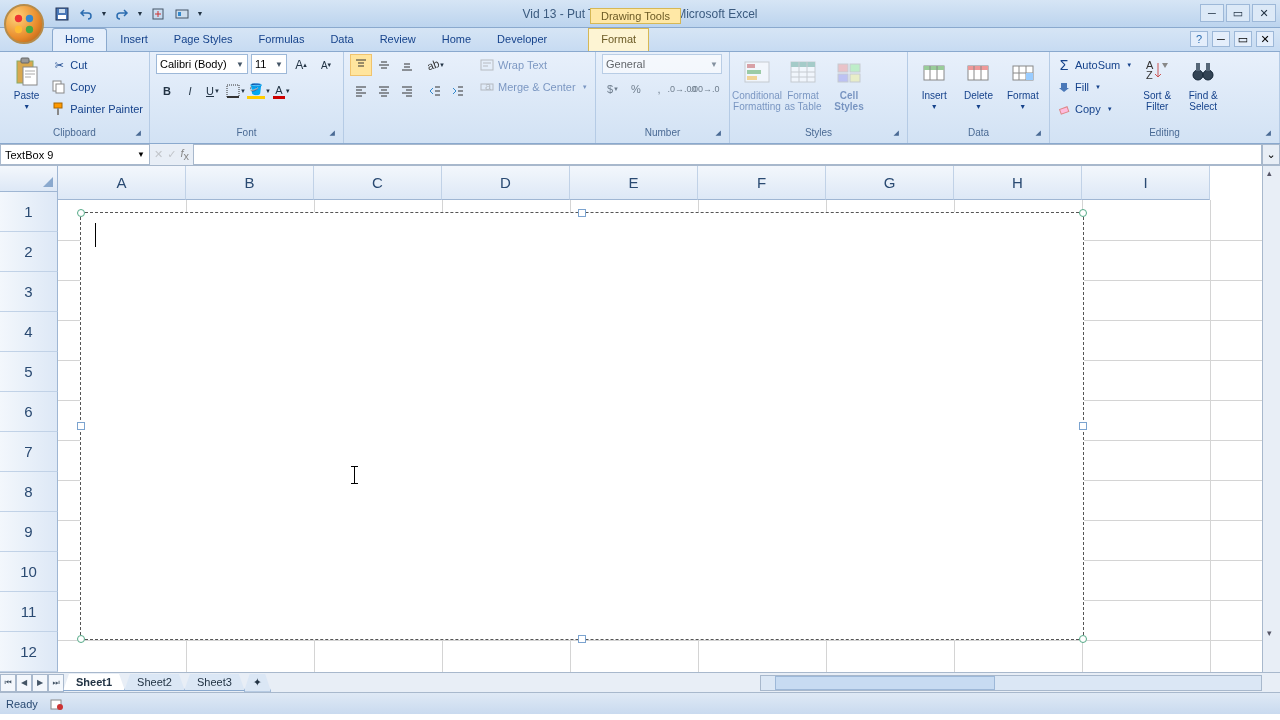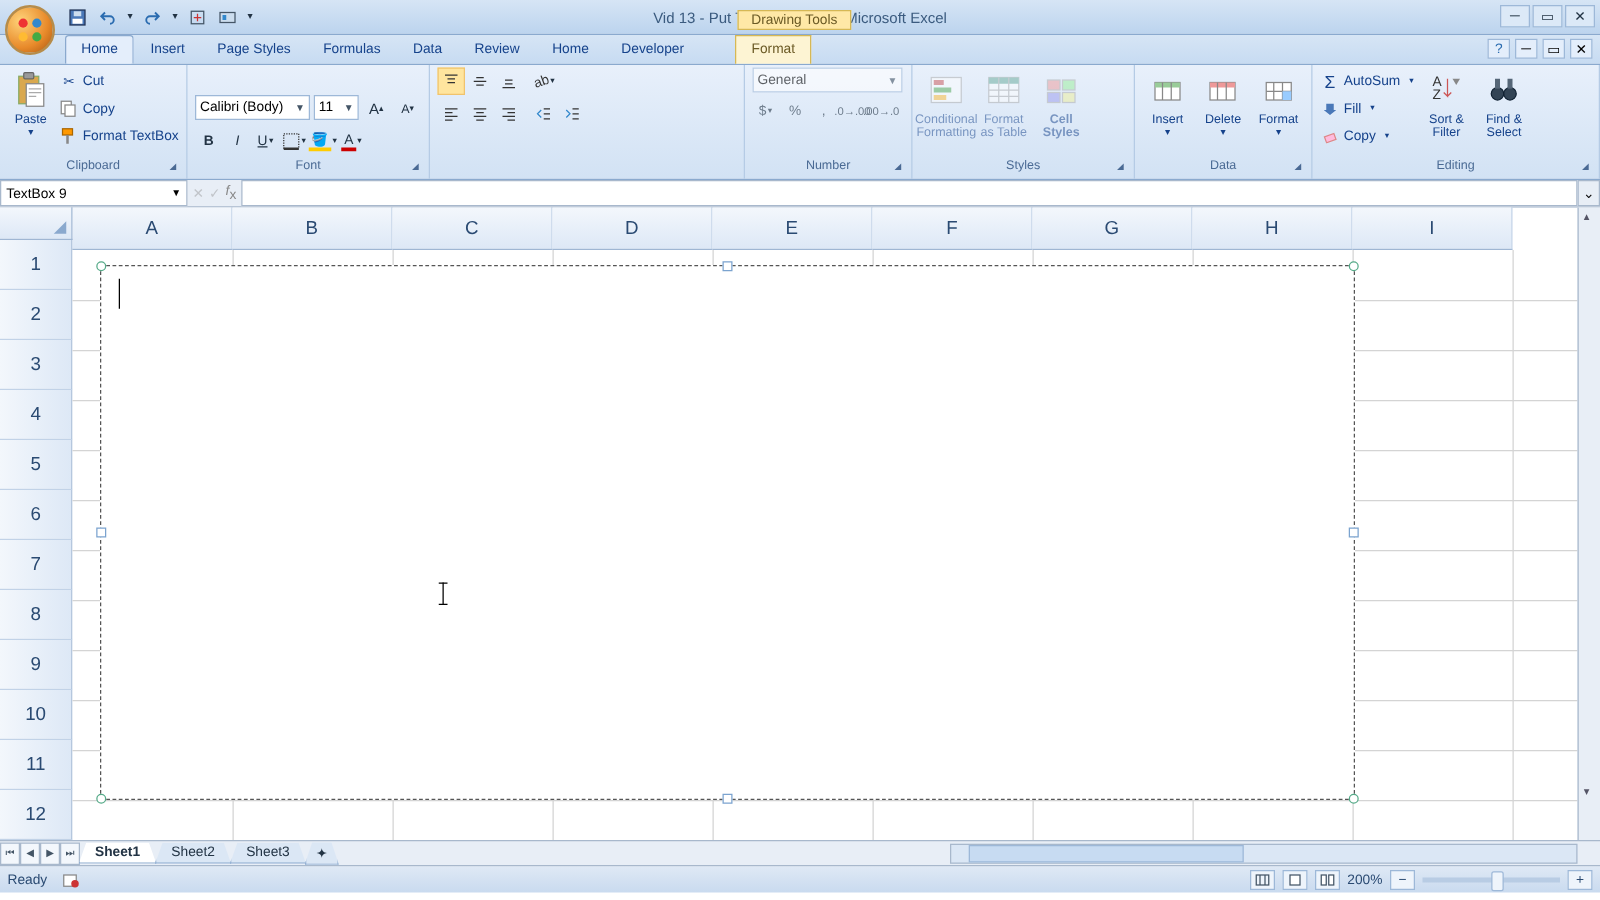--- a/index.html
+++ b/index.html
@@ -200,29 +200,29 @@
             </div>
             <span>Copy</span>
           </div>
         <div class="smallrow">
             <div class="ico">
               <svg width="14" height="14" viewBox="0 0 14 14">
                 <rect x="2" y="1" width="8" height="5" fill="#f90" stroke="#a60"></rect>
                 <rect x="5" y="6" width="2" height="7" fill="#888"></rect>
               </svg>
             </div>
-            <span>Format TextBox</span>
+            <span>Painter Painter</span>
           </div>
       </div>
     </div>
     <div class="group-label">Clipboard</div>
   </div>
 
   <div class="group" style="width:194px;">
-    <div class="group-body" style="flex-direction:column; gap:4px; width:100%;margin-top:22px;">
+    <div class="group-body" style="flex-direction:column; gap:4px; width:100%;">
       <div style="display:flex; gap:3px;">
         <div class="sel" style="width:92px;">
             <span>Calibri (Body)</span>
             <span class="dd">▼</span>
           </div>
         <div class="sel" style="width:36px;">
             <span>11</span>
             <span class="dd">▼</span>
           </div>
         <div class="sq" style="font-size:12px;">A<span style="font-size:7px;">▴</span></div>
@@ -328,20 +328,41 @@
             </div>
           <div class="sq">
               <svg width="14" height="14">
                 <path d="M2 4L5 7L2 10" fill="none" stroke="#38c"></path>
                 <line x1="7" y1="3" x2="12" y2="3" stroke="#333"></line>
                 <line x1="7" y1="7" x2="12" y2="7" stroke="#333"></line>
                 <line x1="7" y1="11" x2="12" y2="11" stroke="#333"></line>
               </svg>
             </div>
         </div>
+      </div>
+      <div class="vlist" style="margin-left:6px;">
+        <div class="smallrow" style="opacity:.5;">
+            <div class="ico">
+              <svg width="14" height="14">
+                <rect x="1" y="2" width="12" height="10" fill="none" stroke="#888"></rect>
+                <path d="M3 5h8M3 8h5" stroke="#888"></path>
+              </svg>
+            </div>
+            <span>Wrap Text</span>
+          </div>
+        <div class="smallrow" style="opacity:.5;">
+            <div class="ico">
+              <svg width="14" height="14">
+                <rect x="1" y="4" width="12" height="6" fill="none" stroke="#888"></rect>
+                <text x="5" y="10" font-size="8" fill="#888">a</text>
+              </svg>
+            </div>
+            <span>Merge &amp; Center</span>
+            <span style="font-size:6px;margin-left:3px;">▼</span>
+          </div>
       </div>
     </div>
   </div>
 
   <div class="group" style="width:134px;">
     <div class="group-body" style="flex-direction:column;gap:4px;">
       <div class="sel" style="width:120px;opacity:.6;">
           <span>General</span>
           <span class="dd">▼</span>
         </div>
@@ -597,37 +618,13 @@
 </div>
 
 <div class="status">
   <span>Ready</span>
   <span style="margin-left:12px;">
       <svg width="14" height="14">
         <rect x="1" y="3" width="10" height="9" fill="#fff" stroke="#888"></rect>
         <circle cx="10" cy="10" r="3" fill="#c33"></circle>
       </svg>
     </span>
-  <div class="right">
-    <div class="viewbtn">
-        <svg width="12" height="10">
-          <rect x="1" y="1" width="10" height="8" fill="none" stroke="#456"></rect>
-          <line x1="4" y1="1" x2="4" y2="9" stroke="#456"></line>
-          <line x1="8" y1="1" x2="8" y2="9" stroke="#456"></line>
-        </svg>
-      </div>
-    <div class="viewbtn">
-        <svg width="12" height="10">
-          <rect x="2" y="1" width="8" height="8" fill="#fff" stroke="#456"></rect>
-        </svg>
-      </div>
-    <div class="viewbtn">
-        <svg width="12" height="10">
-          <rect x="1" y="1" width="4" height="8" fill="#fff" stroke="#456"></rect>
-          <rect x="7" y="1" width="4" height="8" fill="#fff" stroke="#456"></rect>
-        </svg>
-      </div>
-    <span>200%</span>
-    <div class="viewbtn">−</div>
-    <div class="zoom-slider"></div>
-    <div class="viewbtn">+</div>
-  </div>
 </div>
 
 </body></html>

